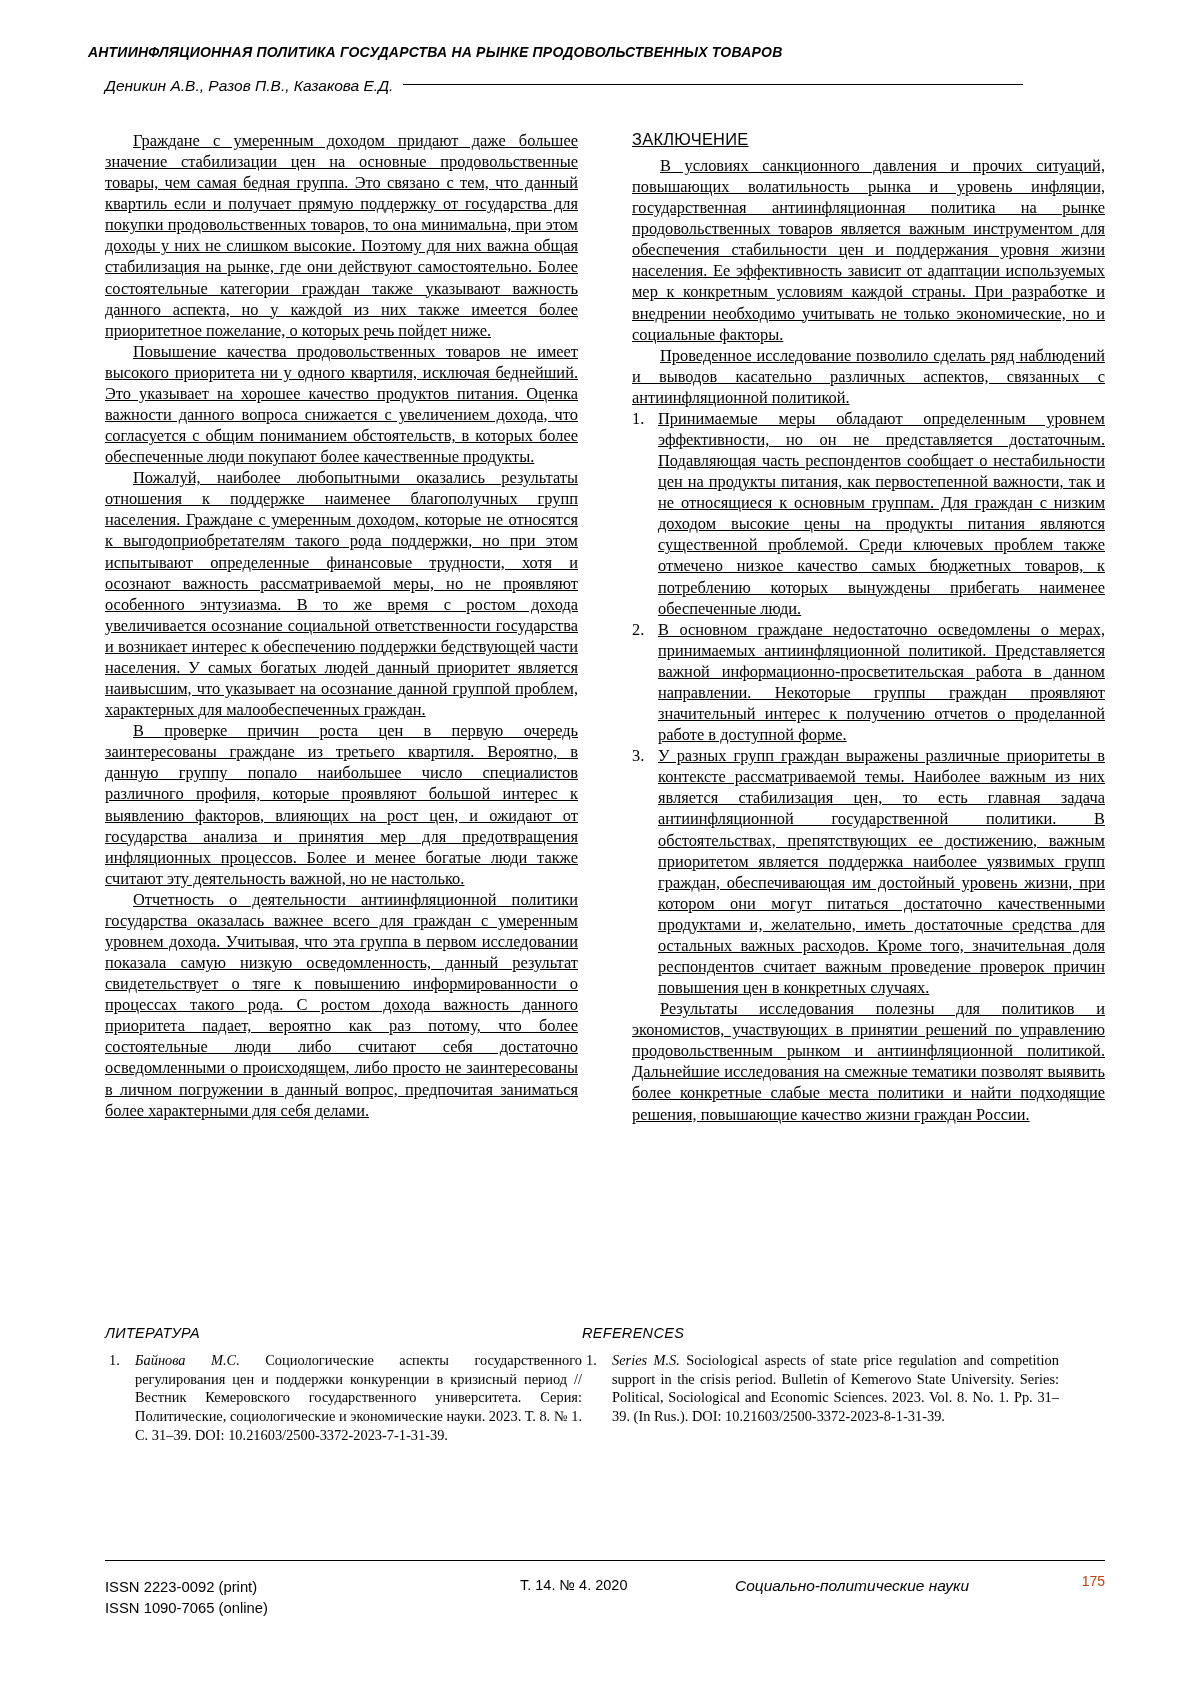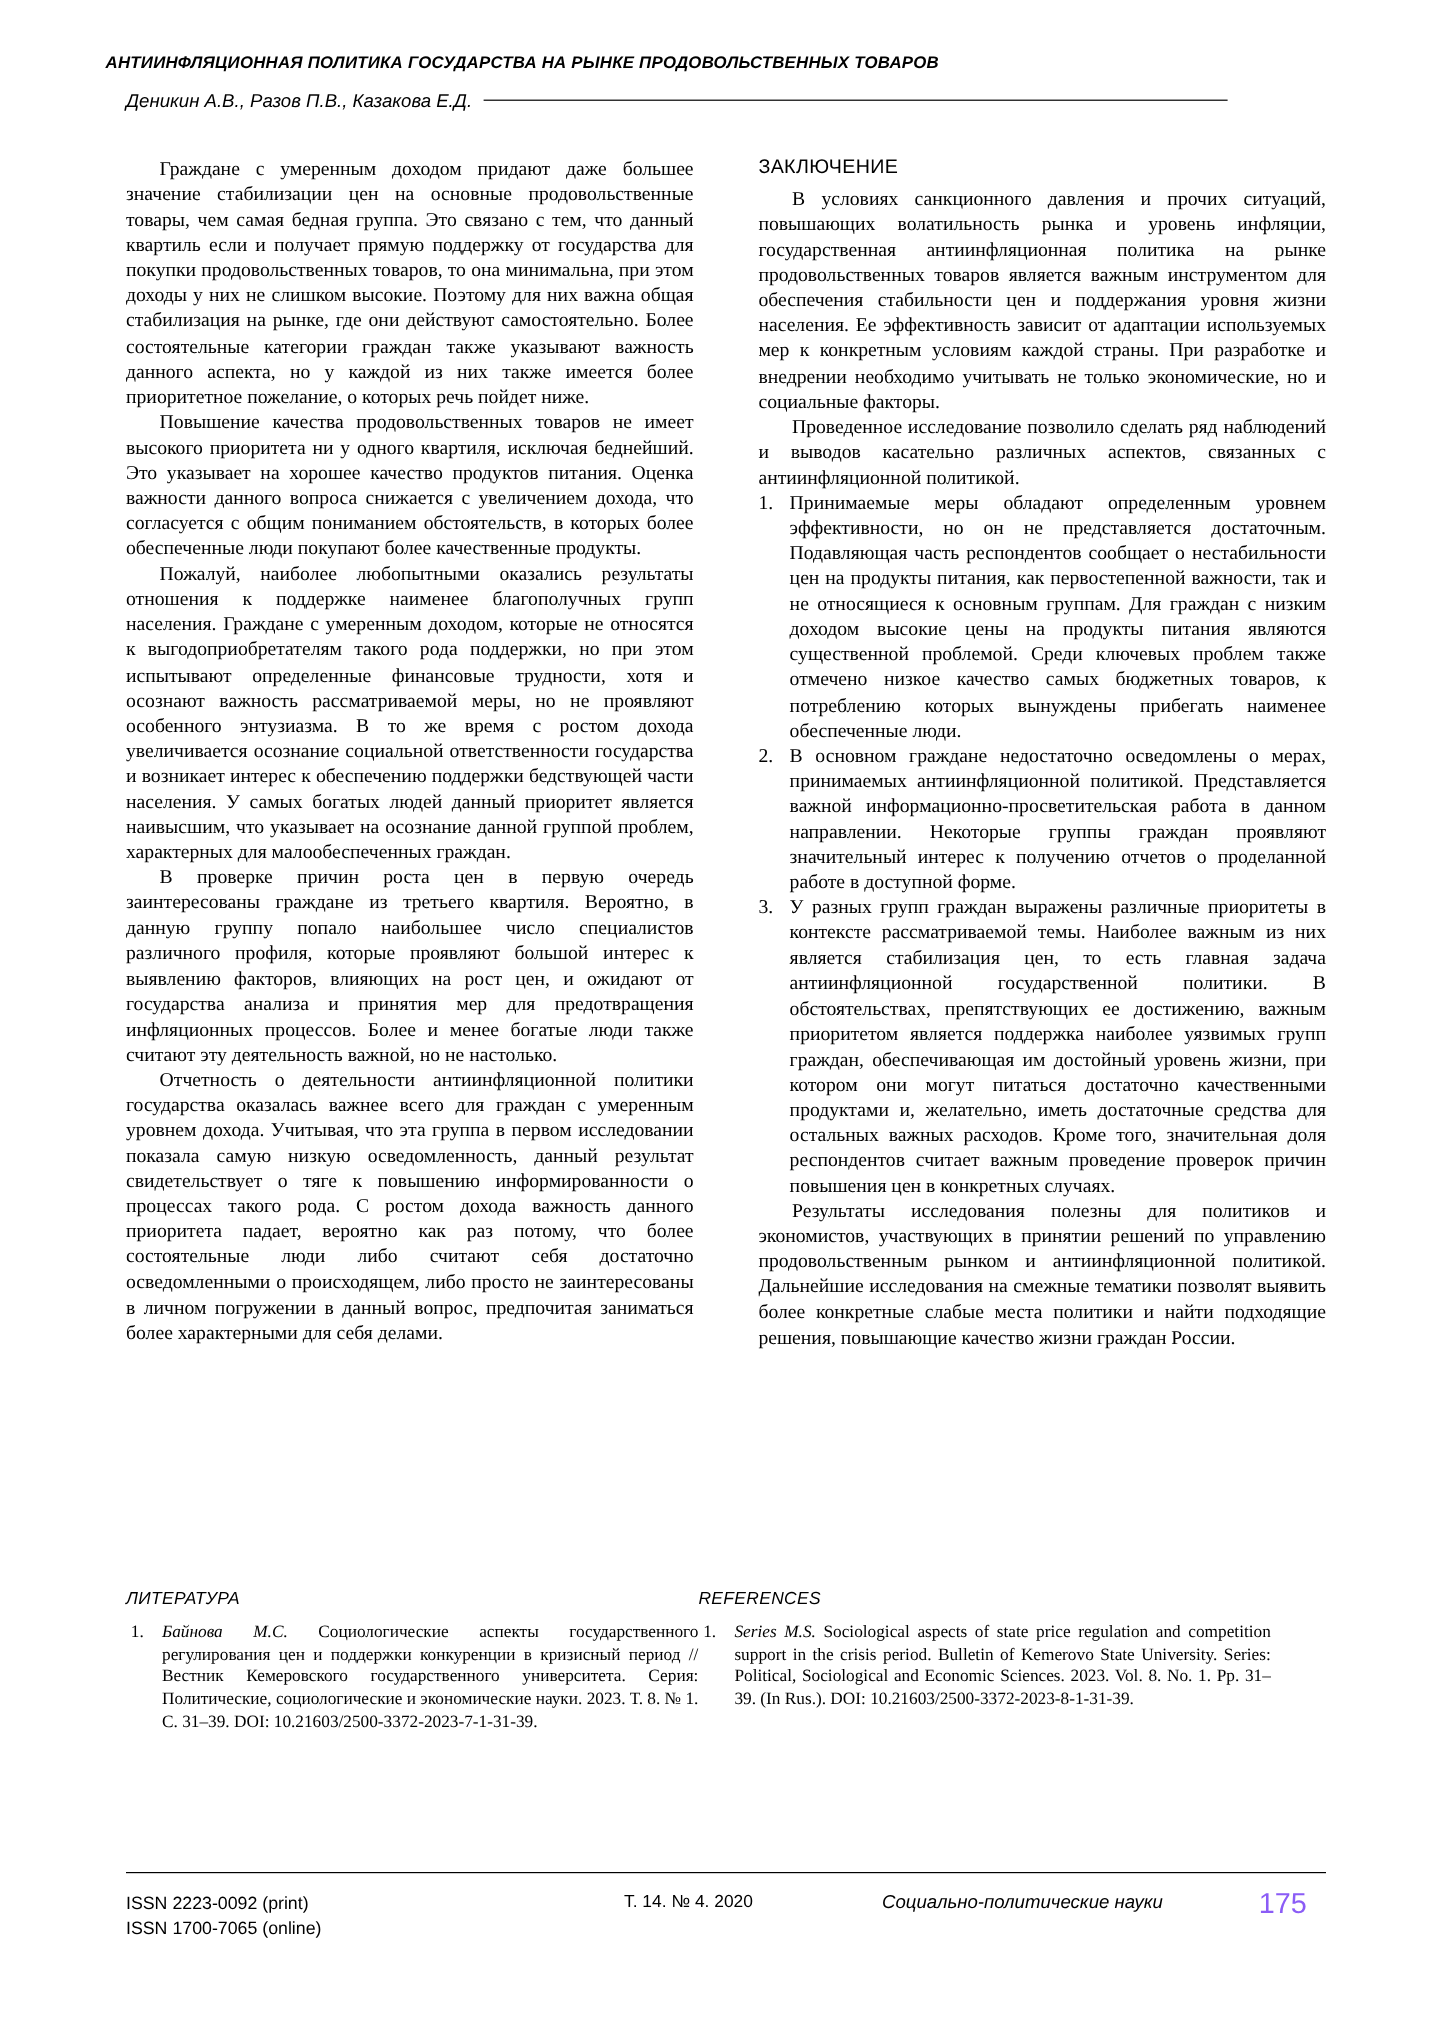--- a/index.html
+++ b/index.html
@@ -57,20 +57,21 @@
   }
 
   
   .columns {
     position: absolute;
     top: 130px;
     left: 105px;
     width: 1000px;
     display: flex;
     gap: 54px;
+    text-decoration: underline;
   }
   .col {
     width: 477px;
   }
   .col p {
     margin: 0;
     text-align: justify;
     font-size: 16.4px;
     line-height: 1.285;
     text-indent: 28px;
@@ -170,24 +171,24 @@
   }
   .footer .journal {
     position: absolute;
     left: 630px;
     top: 2px;
     font-size: 15.5px;
     font-style: italic;
   }
   .footer .pageno {
     position: absolute;
-    right: 16px;
+    right: 0;
     top: -2px;
-    font-size: 24px;
-    color: #8b5cf6;
+    font-size: 14px;
+    color: #c2410c;
   }
 </style>
 </head>
 <body>
 
 <div class="page">
 
   <div class="running-head">АНТИИНФЛЯЦИОННАЯ ПОЛИТИКА ГОСУДАРСТВА НА РЫНКЕ ПРОДОВОЛЬСТВЕННЫХ ТОВАРОВ</div>
 
   <div class="authors-line">
@@ -230,20 +231,20 @@
         <span class="num">1.</span><i>Series M.S.</i><span> Sociological aspects of state price regulation and competition support in the crisis period. Bulletin of Kemerovo State University. Series: Political, Sociological and Economic Sciences. 2023. Vol. 8. No. 1. Pp. 31–39. (In Rus.). DOI: 10.21603/2500-3372-2023-8-1-31-39.</span>
       </div>
     </div>
   </div>
 
   <div class="footer-rule"></div>
 
   <div class="footer">
     <div class="issn">
       <div>ISSN 2223-0092 (print)</div>
-      <div>ISSN 1700-7065 (online)</div>
+      <div>ISSN 1090-7065 (online)</div>
     </div>
     <div class="issue">Т. 14. № 4. 2020</div>
     <div class="journal">Социально-политические науки</div>
     <div class="pageno">175</div>
   </div>
 
 </div>
 
 </body></html>

